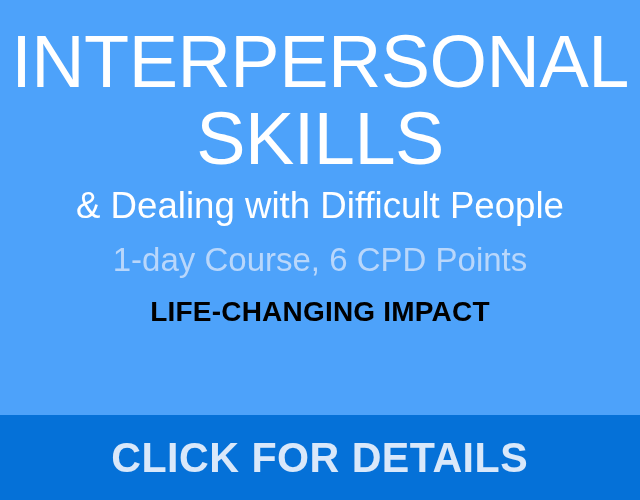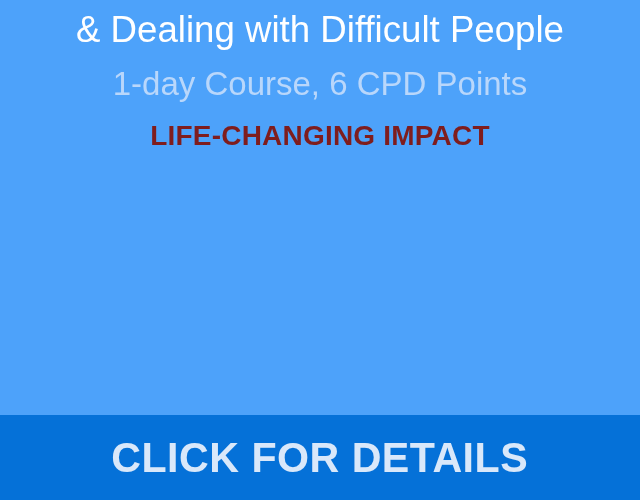--- a/index.html
+++ b/index.html
@@ -88,21 +88,21 @@
     white-space: nowrap;
   }
 
   .detail-line-1 { margin-top: 11px; }
   .detail-line-2 { margin-top: 10px; }
 
   .impact-line {
     display: block;
     width: 100%;
     text-align: center;
-    color: #7f1d1d;
+    color: #000000;
     font-family: "Liberation Sans", sans-serif;
     font-weight: 700;
     font-size: 28px;
     line-height: 34px;
     letter-spacing: 0.2px;
     margin-top: 14px;
     white-space: nowrap;
   }
 
   .cta-bar {
@@ -130,20 +130,24 @@
     transform: scaleX(0.98);
   }
 </style>
 </head>
 <body>
 
 <div class="banner">
 
   <div class="banner-body">
 
+    <div class="title-block">
+      <span class="title-line title-line-1">INTERPERSONAL</span>
+      <span class="title-line title-line-2">SKILLS</span>
+    </div>
 
     <span class="subtitle">&amp; Dealing with Difficult People</span>
 
     <span class="detail-line detail-line-1">1-day Course, 6 CPD Points</span>
 
 
     <span class="impact-line">LIFE-CHANGING IMPACT</span>
 
   </div>
 

